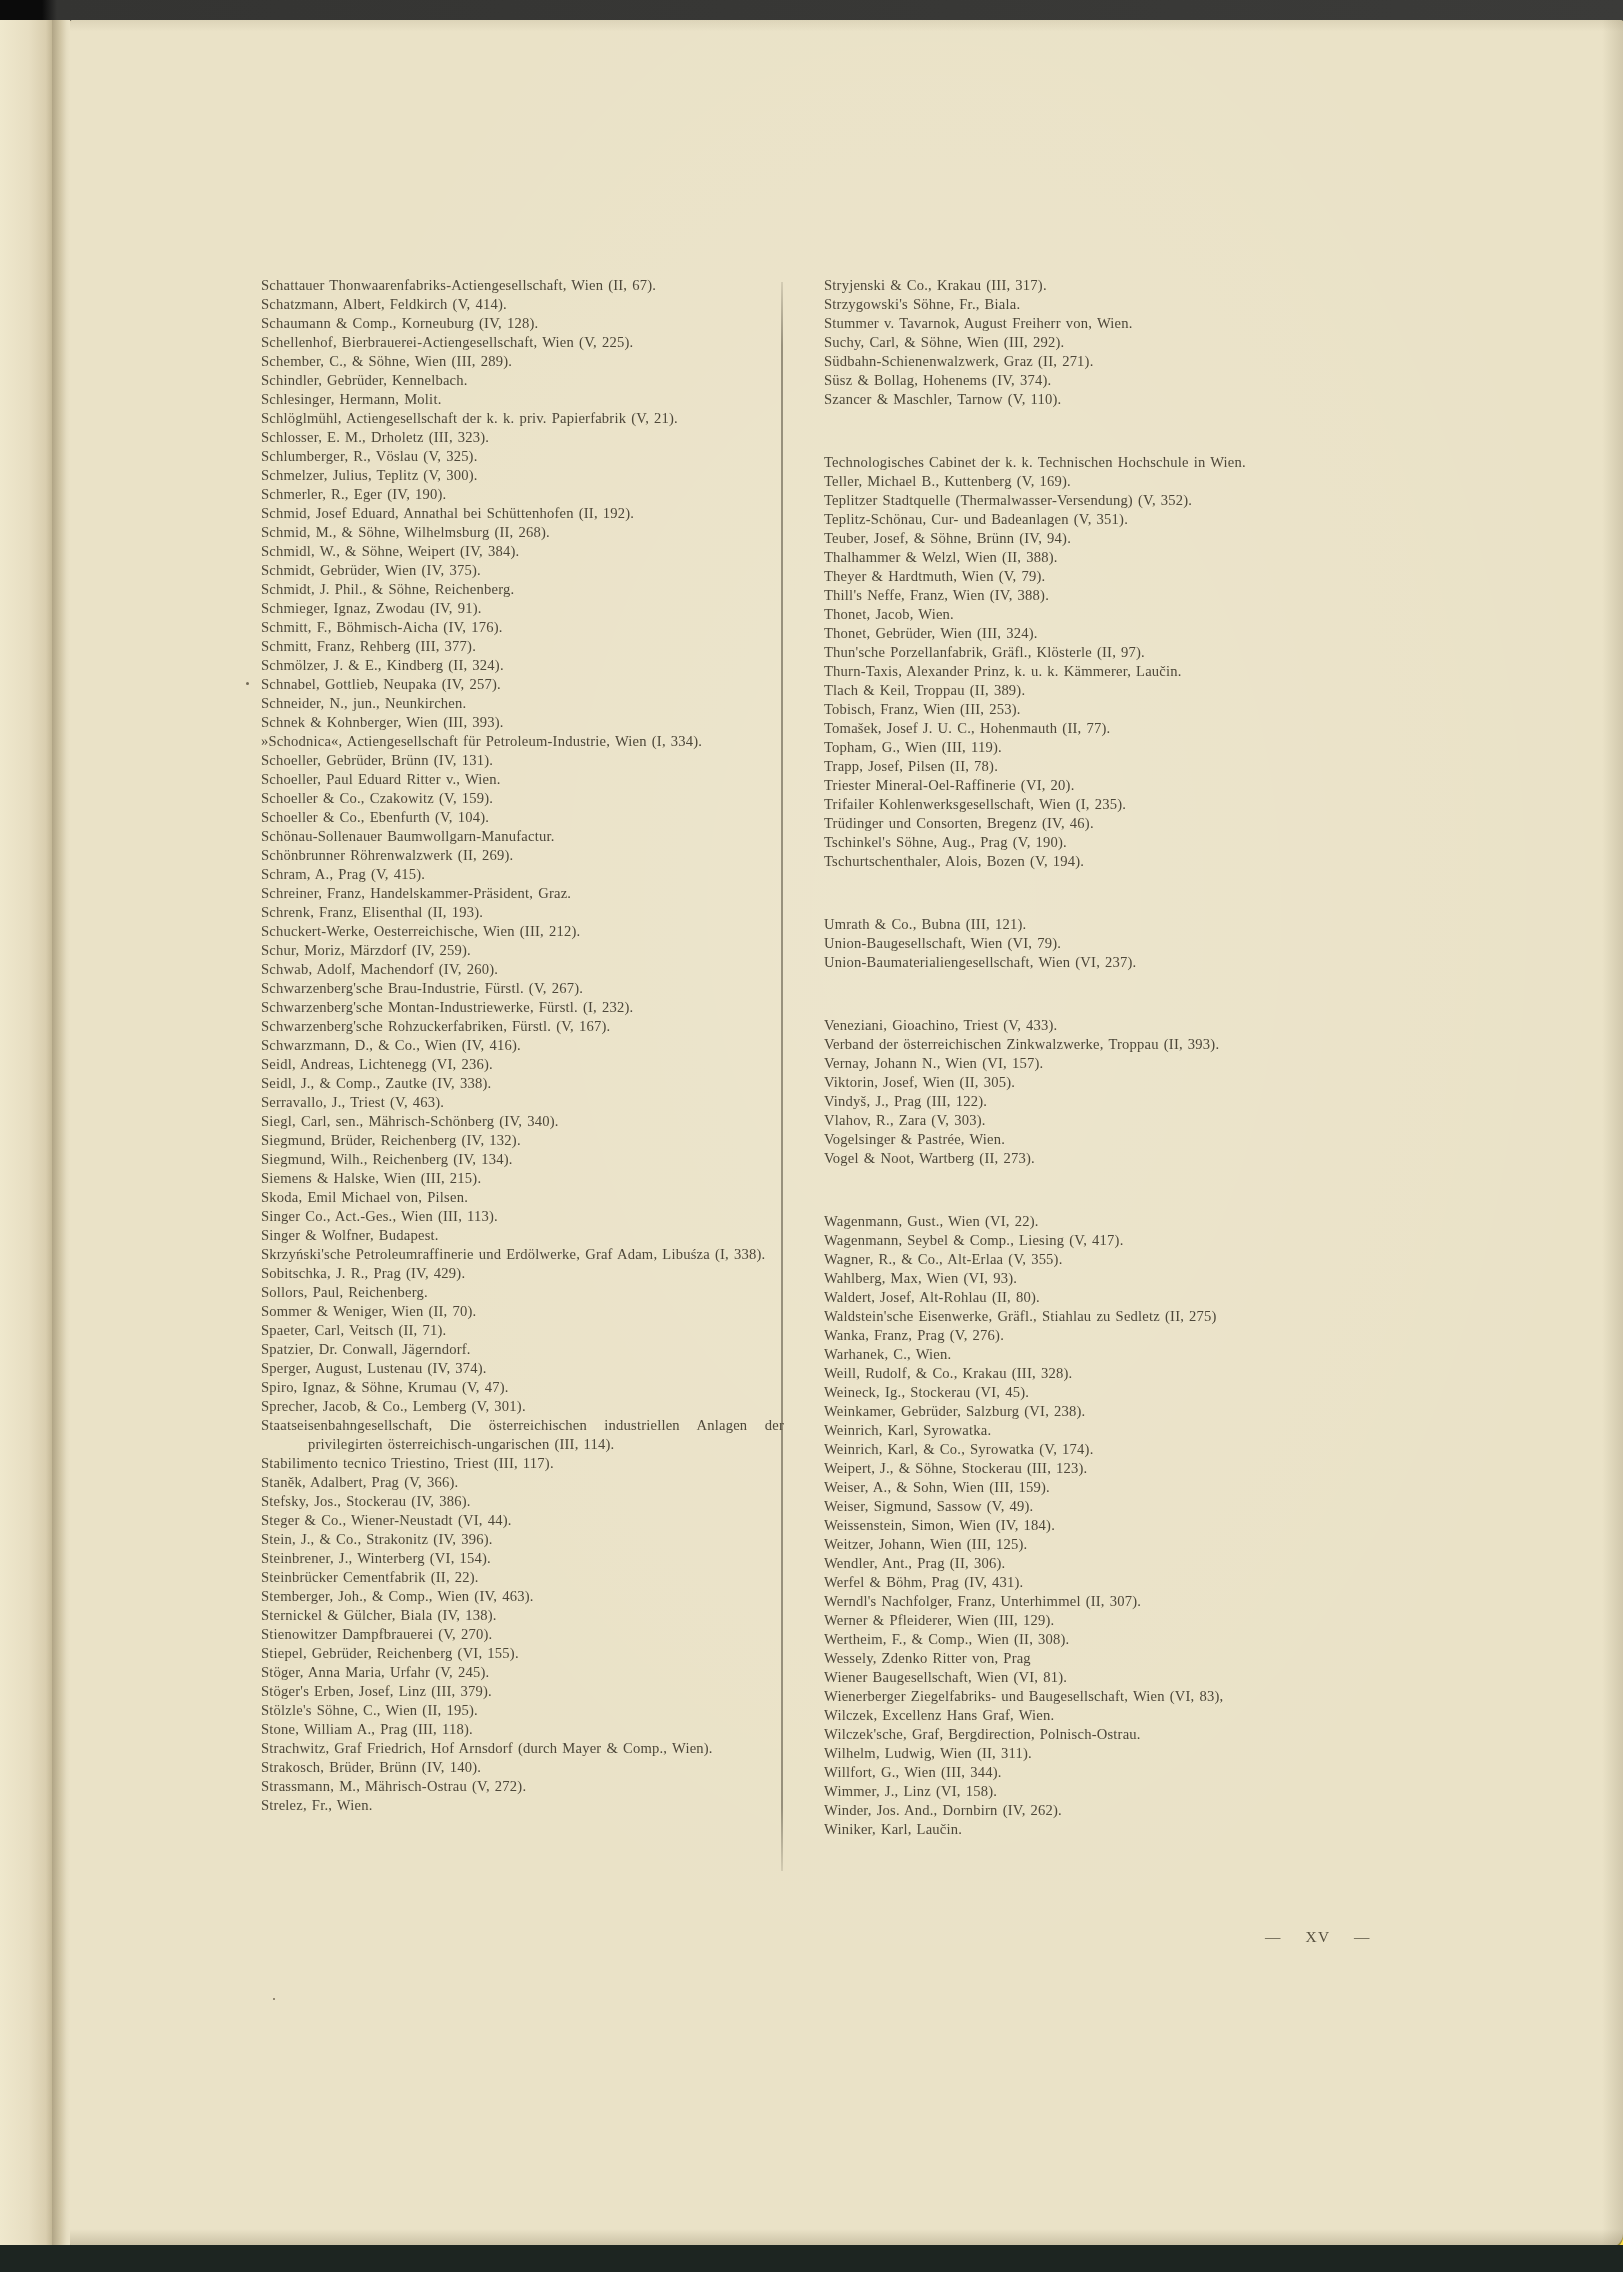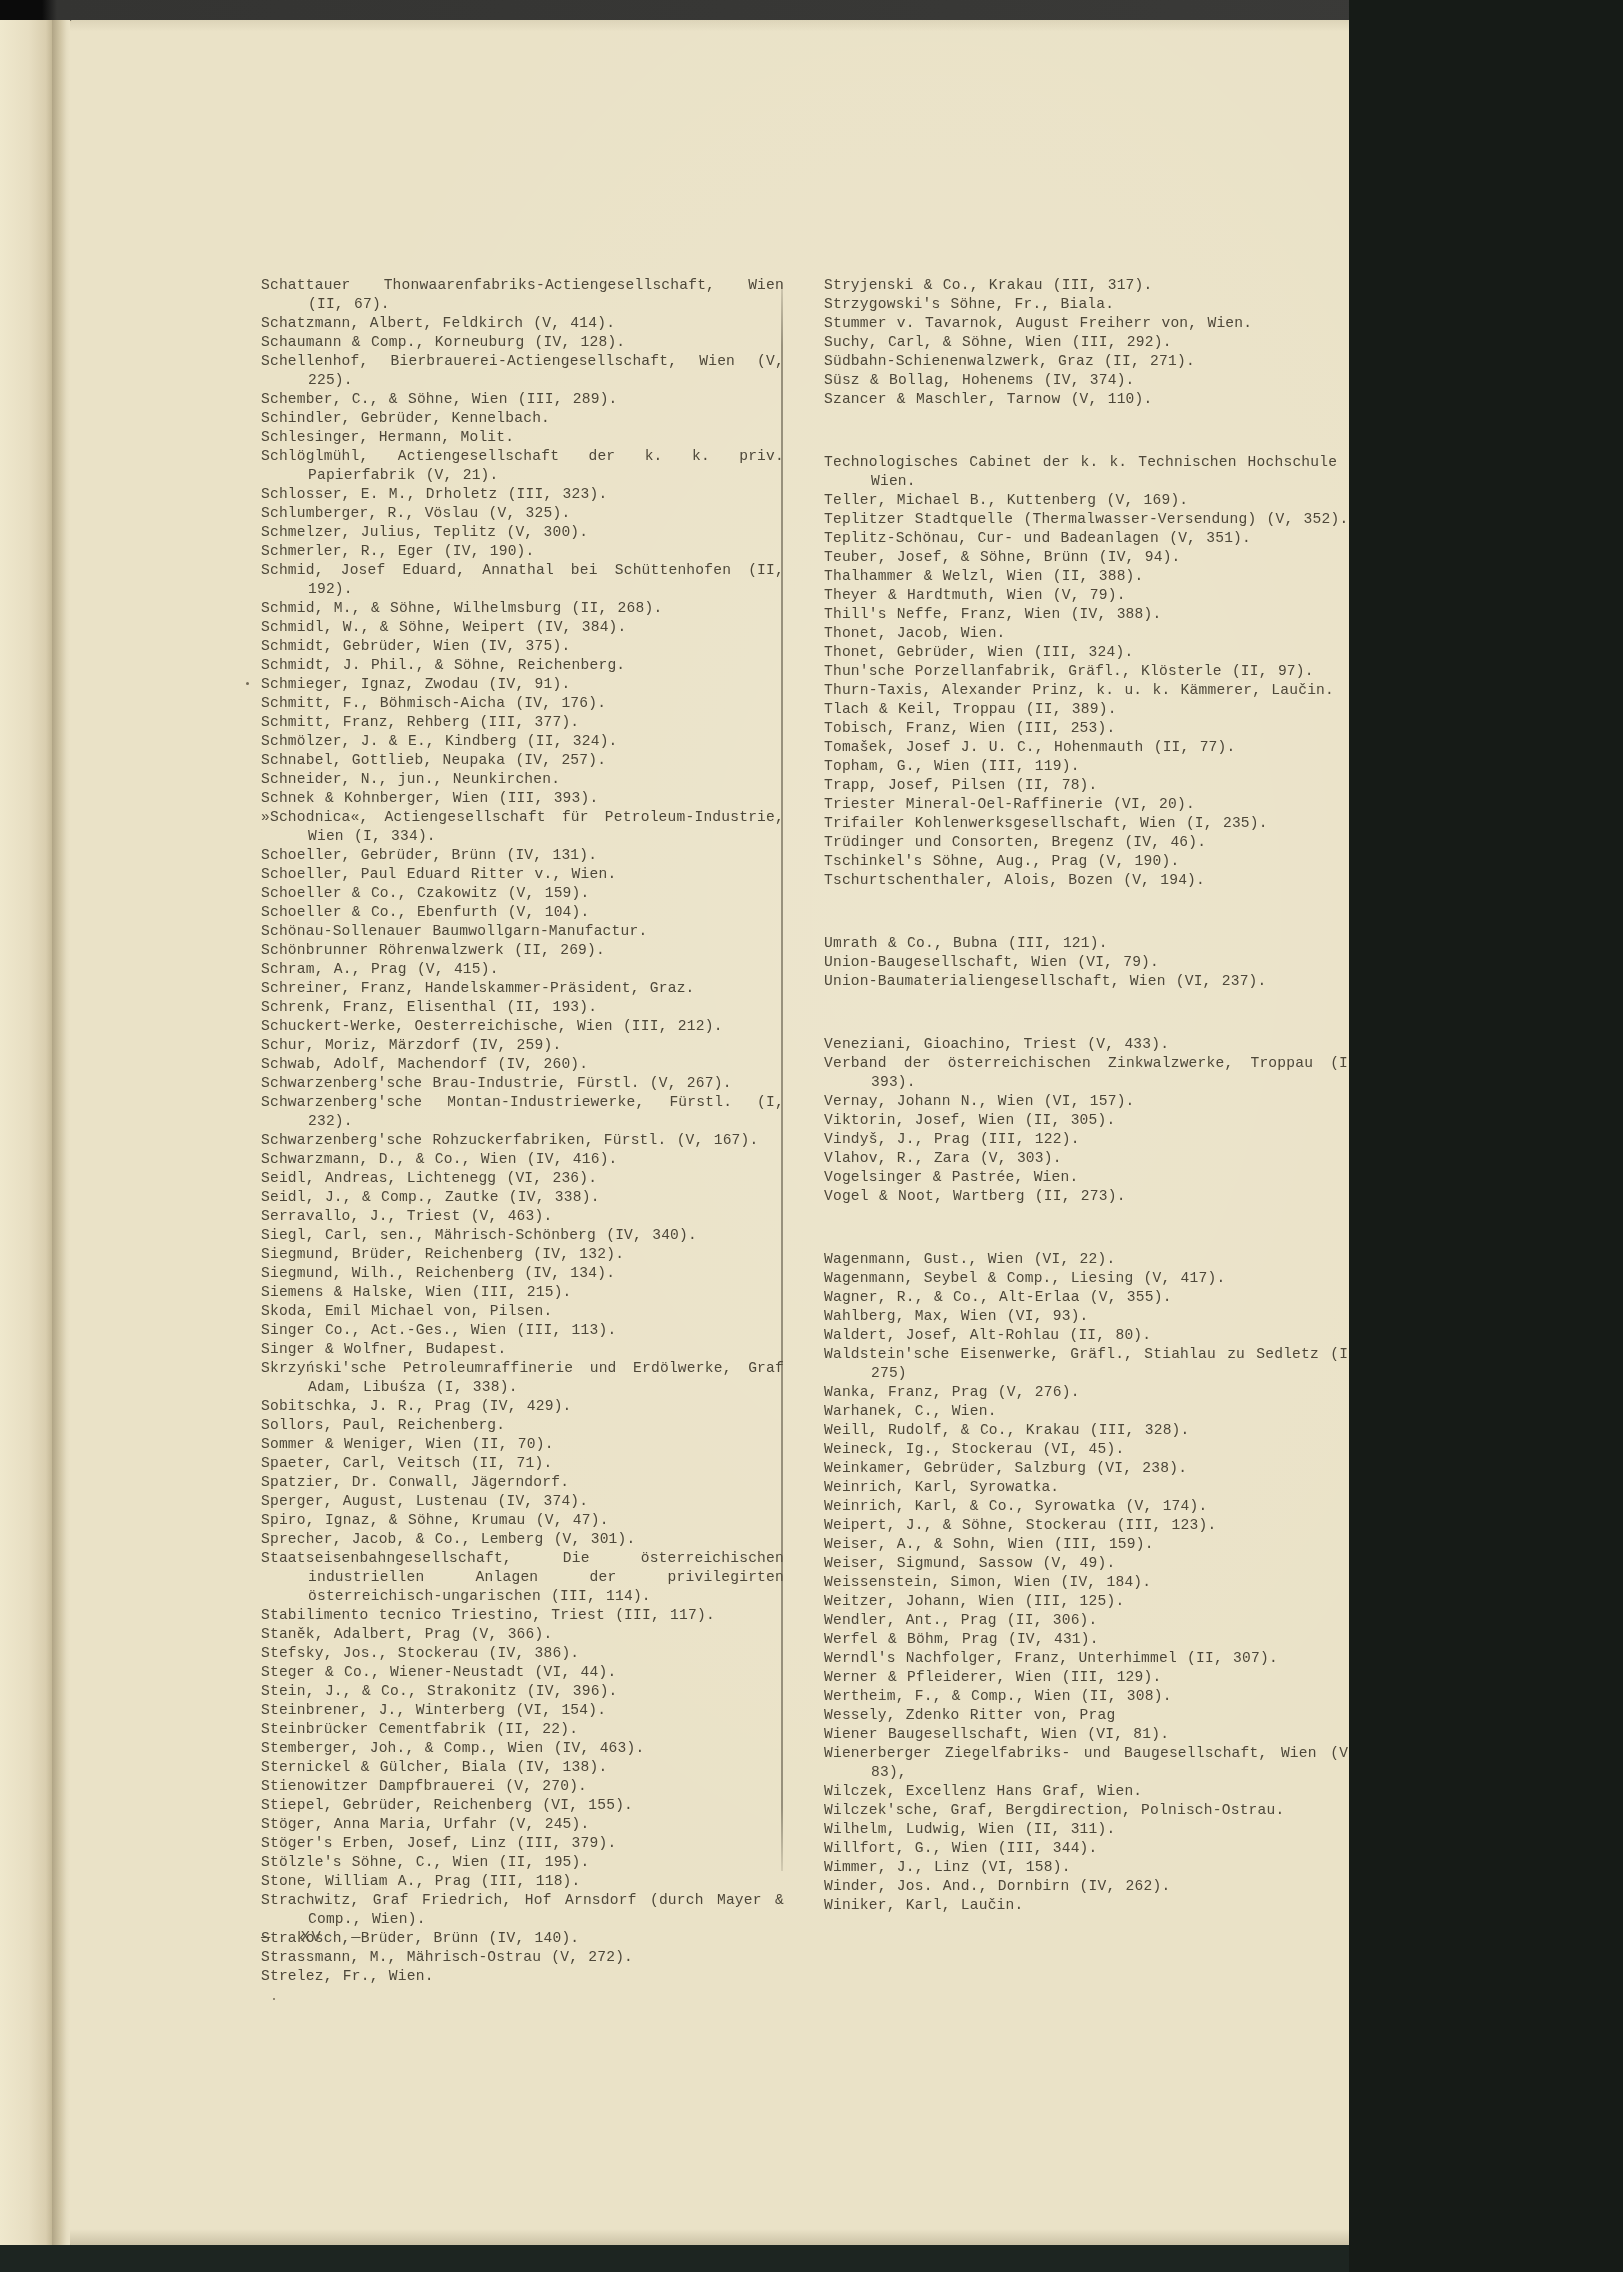--- a/index.html
+++ b/index.html
@@ -1,17 +1,17 @@
 <!DOCTYPE html>
 <html style="font-size:13px"><head>
 <meta charset="utf-8">
 <style>
   html,body{margin:0;padding:0;background:#161b17;}
-  .scan{position:relative;width:1349px;height:2273px;overflow:hidden;background:#fde047;
-        font-family:Liberation Mono, monospace;}
+  .scan{position:relative;width:1623px;height:2273px;overflow:hidden;background:#fde047;
+        font-family:Liberation Serif, serif;}
   
   .bar-top{position:absolute;left:0;top:0;width:1623px;height:21px;
            background:linear-gradient(90deg,#0b0b0b 0,#0b0b0b 42px,#343432 57px,#3b3b39 100%);}
   .bar-bottom{position:absolute;left:0;top:2245px;width:1623px;height:28px;background:#1d2521;}
   
   .page-prev{position:absolute;left:0;top:19.5px;width:52px;height:2232px;
              background:linear-gradient(90deg,#efe8cd 0,#e7dec2 55%,#d9ceaf 88%,#c4b897 100%);}
   .gutter{position:absolute;left:52px;top:19.5px;width:18px;height:2227px;
           background:linear-gradient(90deg,#b0a485 0,#cfc4a4 45%,#e4dcc0 80%,#eae2c7 100%);}
   
@@ -26,21 +26,21 @@
              box-shadow:0 2.4px 0 rgba(70,64,44,0.55);}
   
   .col{position:absolute;color:#4d4739;font-size:14.6px;line-height:19px;
        letter-spacing:0.2px;word-spacing:1.2px;}
   .col-left{left:261px;top:276px;width:523px;}
   .col-right{left:824px;top:276px;width:542px;}
   .entry{text-align:justify;padding-left:47px;text-indent:-47px;}
   .group + .group{margin-top:44px;}
   .divider{position:absolute;left:781px;top:282px;width:1.6px;height:1589px;
            background:linear-gradient(180deg,rgba(82,76,60,0.15) 0,rgba(82,76,60,0.55) 4%,rgba(82,76,60,0.55) 96%,rgba(82,76,60,0.15) 100%);}
-  .footer{position:absolute;left:261px;top:1928px;width:1110px;text-align:left;
+  .footer{position:absolute;left:261px;top:1928px;width:1110px;text-align:right;
           color:#56503f;font-size:15.4px;letter-spacing:1.6px;word-spacing:18px;}
   .speck{position:absolute;border-radius:50%;background:rgba(75,66,48,0.75);}
 </style>
 </head>
 <body>
 
 <div class="scan">
   <div class="bar-top"></div>
   <div class="page-prev"></div>
   <div class="gutter"></div>

